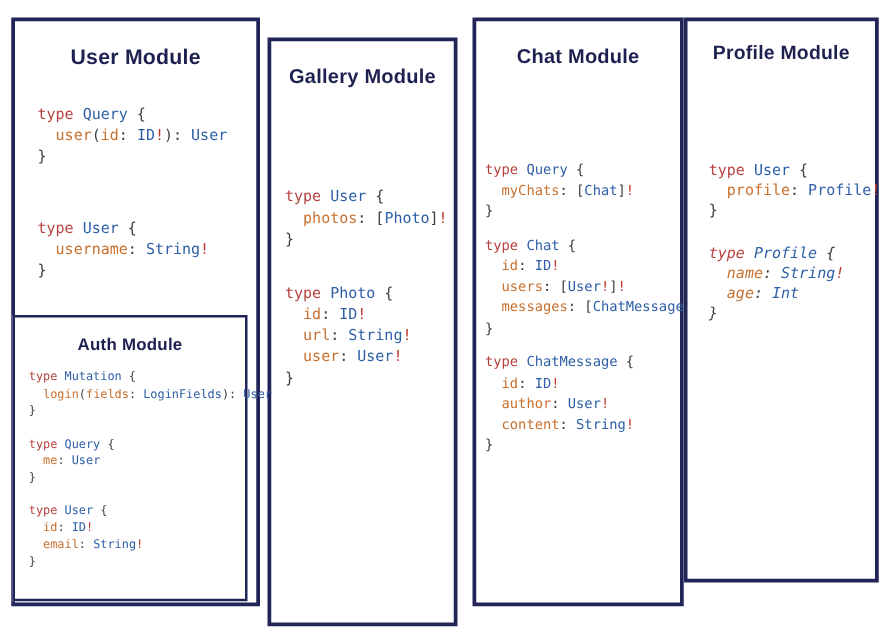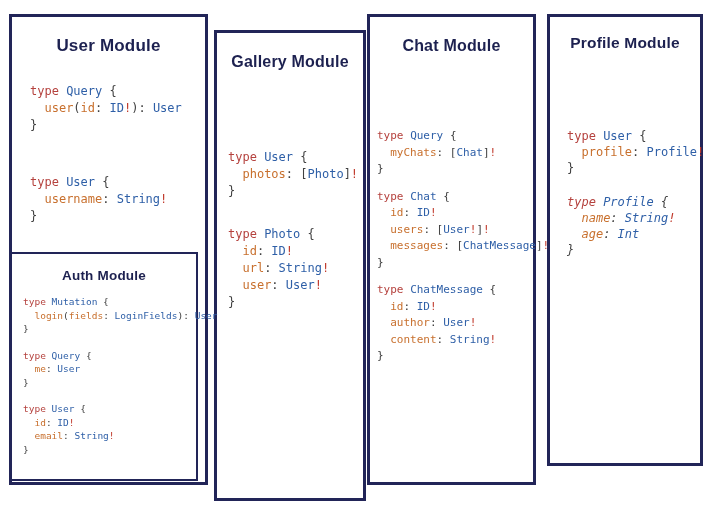--- a/index.html
+++ b/index.html
@@ -37,21 +37,21 @@
   #panel-user .code { margin: 27px 0 0 18px; font-size: 12px; line-height: 17px; }
   #panel-user .code-block + .code-block { margin-top: 40px; }
 
   
   #panel-gallery { left: 214px; top: 30px; width: 152px; height: 471px; }
   #panel-gallery h2 { margin-top: 19px; font-size: 16px; line-height: 20px; }
   #panel-gallery .code { margin: 77px 0 0 11px; font-size: 12px; line-height: 17px; }
   #panel-gallery .code-block + .code-block { margin-top: 26px; }
 
   
-  #panel-chat { left: 367px; top: 14px; width: 169px; height: 471px; }
+  #panel-chat { left: 378px; top: 14px; width: 169px; height: 471px; }
   #panel-chat h2 { margin-top: 19px; font-size: 16px; line-height: 20px; }
   #panel-chat .code { margin: 72px 0 0 7px; font-size: 11px; line-height: 16.5px; }
   #panel-chat .code-block + .code-block { margin-top: 11px; }
 
   
   #panel-profile { left: 547px; top: 14px; width: 156px; height: 452px; }
   #panel-profile h2 { margin-top: 16px; font-size: 15.5px; line-height: 20px; }
   #panel-profile .code { margin: 75px 0 0 17px; font-size: 12px; line-height: 16px; }
   #panel-profile .code-block + .code-block { margin-top: 18px; font-style: italic; }
 

